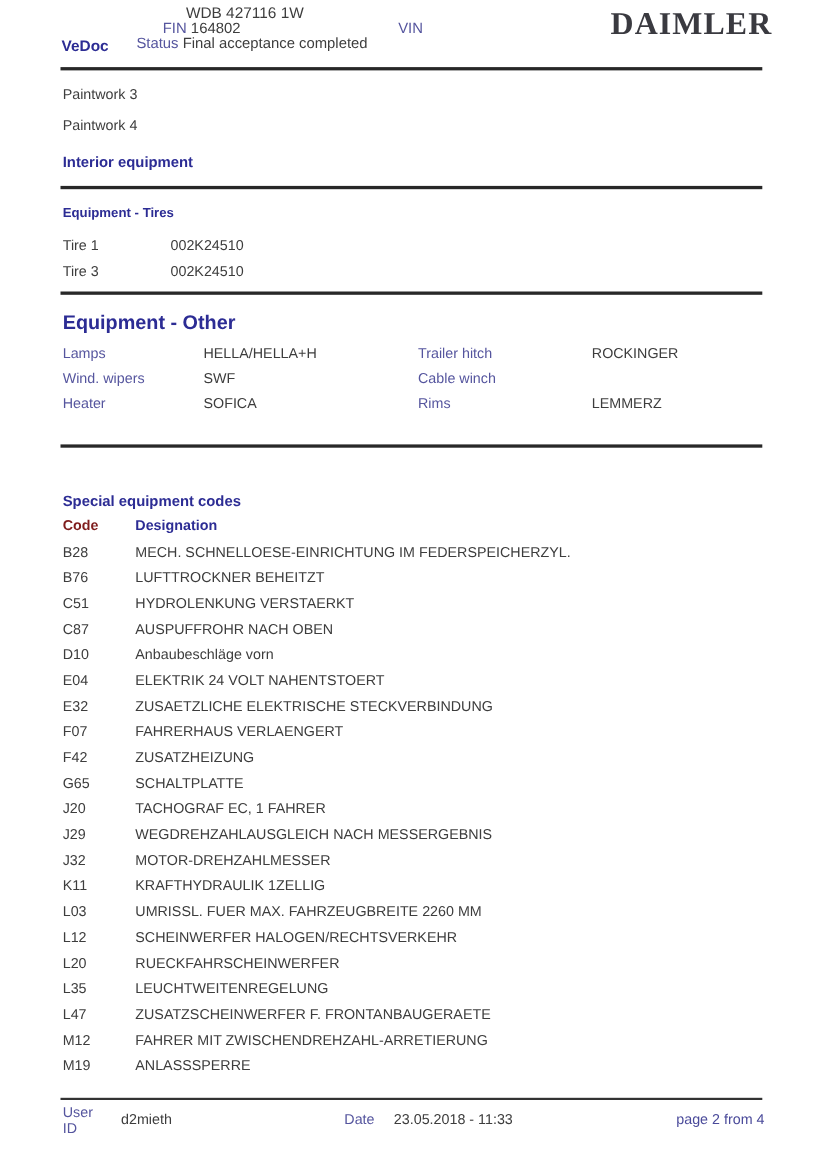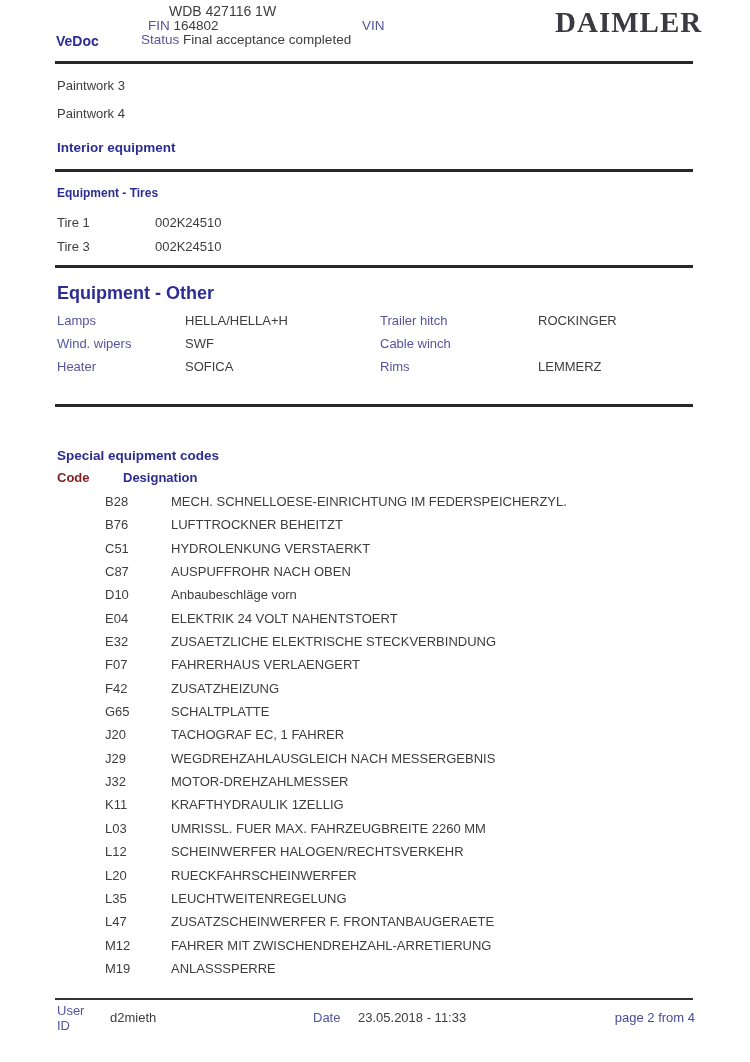--- a/index.html
+++ b/index.html
@@ -16,21 +16,21 @@
   
   .lbl-blue { color: #55559e; }
   .head-blue { color: #2c2c94; font-weight: bold; }
   .dark { color: #3d3d3d; }
 
   
   .hdr-wdb     { top: 3px;  left: 169px; font-size: 14px; }
   .hdr-finline { top: 18px; left: 148px; font-size: 13.5px; }
   .hdr-vin     { top: 18px; left: 362px; font-size: 13.5px; }
   .hdr-vedoc   { top: 33px; left: 56px;  font-size: 14px; }
-  .hdr-status  { top: 32px; left: 141px; font-size: 13.5px; }
+  .hdr-status  { top: 32px; left: 124px; font-size: 13.5px; }
   .daimler-logo {
     top: 6px; left: 555px; width: 140px;
     font-family: Liberation Serif, serif;
     font-size: 29px; font-weight: 600; letter-spacing: 1px;
     color: #3a3a40;
   }
 
   
   .rule { position: absolute; left: 55px; width: 638px; background: #282828; height: 3px; }
   .rule-a { top: 61px; }
@@ -60,21 +60,21 @@
   .other-row .o-lvalue { position: absolute; left: 128px; }
   .other-row .o-rlabel { position: absolute; left: 323px; }
   .other-row .o-rvalue { position: absolute; left: 448px; margin-left: 33px; }
 
   .codes-h { top: 448px; left: 57px; font-size: 13.5px; }
   .codes-colhdr { top: 470px; left: 57px; width: 640px; height: 20px; }
   .codes-colhdr .c-code { position: absolute; left: 0; font-weight: bold; color: #7f1d1d; }
   .codes-colhdr .c-desg { position: absolute; left: 66px; font-weight: bold; color: #2c2c94; }
 
   .codes-rows { position: absolute; top: 492px; left: 57px; width: 660px; }
-  .code-row { position: relative; height: 23.35px; margin-left: 48px; }
+  .code-row { position: relative; height: 23.35px; }
   .code-row .c-code { position: absolute; left: 0; top: 2px; white-space: nowrap; }
   .code-row .c-desg { position: absolute; left: 66px; top: 2px; white-space: nowrap; }
 
   
   .footer-userid {
     top: 1003px; left: 57px; width: 38px;
     color: #55559e; line-height: 15px; white-space: normal;
   }
   .footer-userval  { top: 1010px; left: 110px; }
   .footer-datelbl  { top: 1010px; left: 313px; color: #55559e; }

